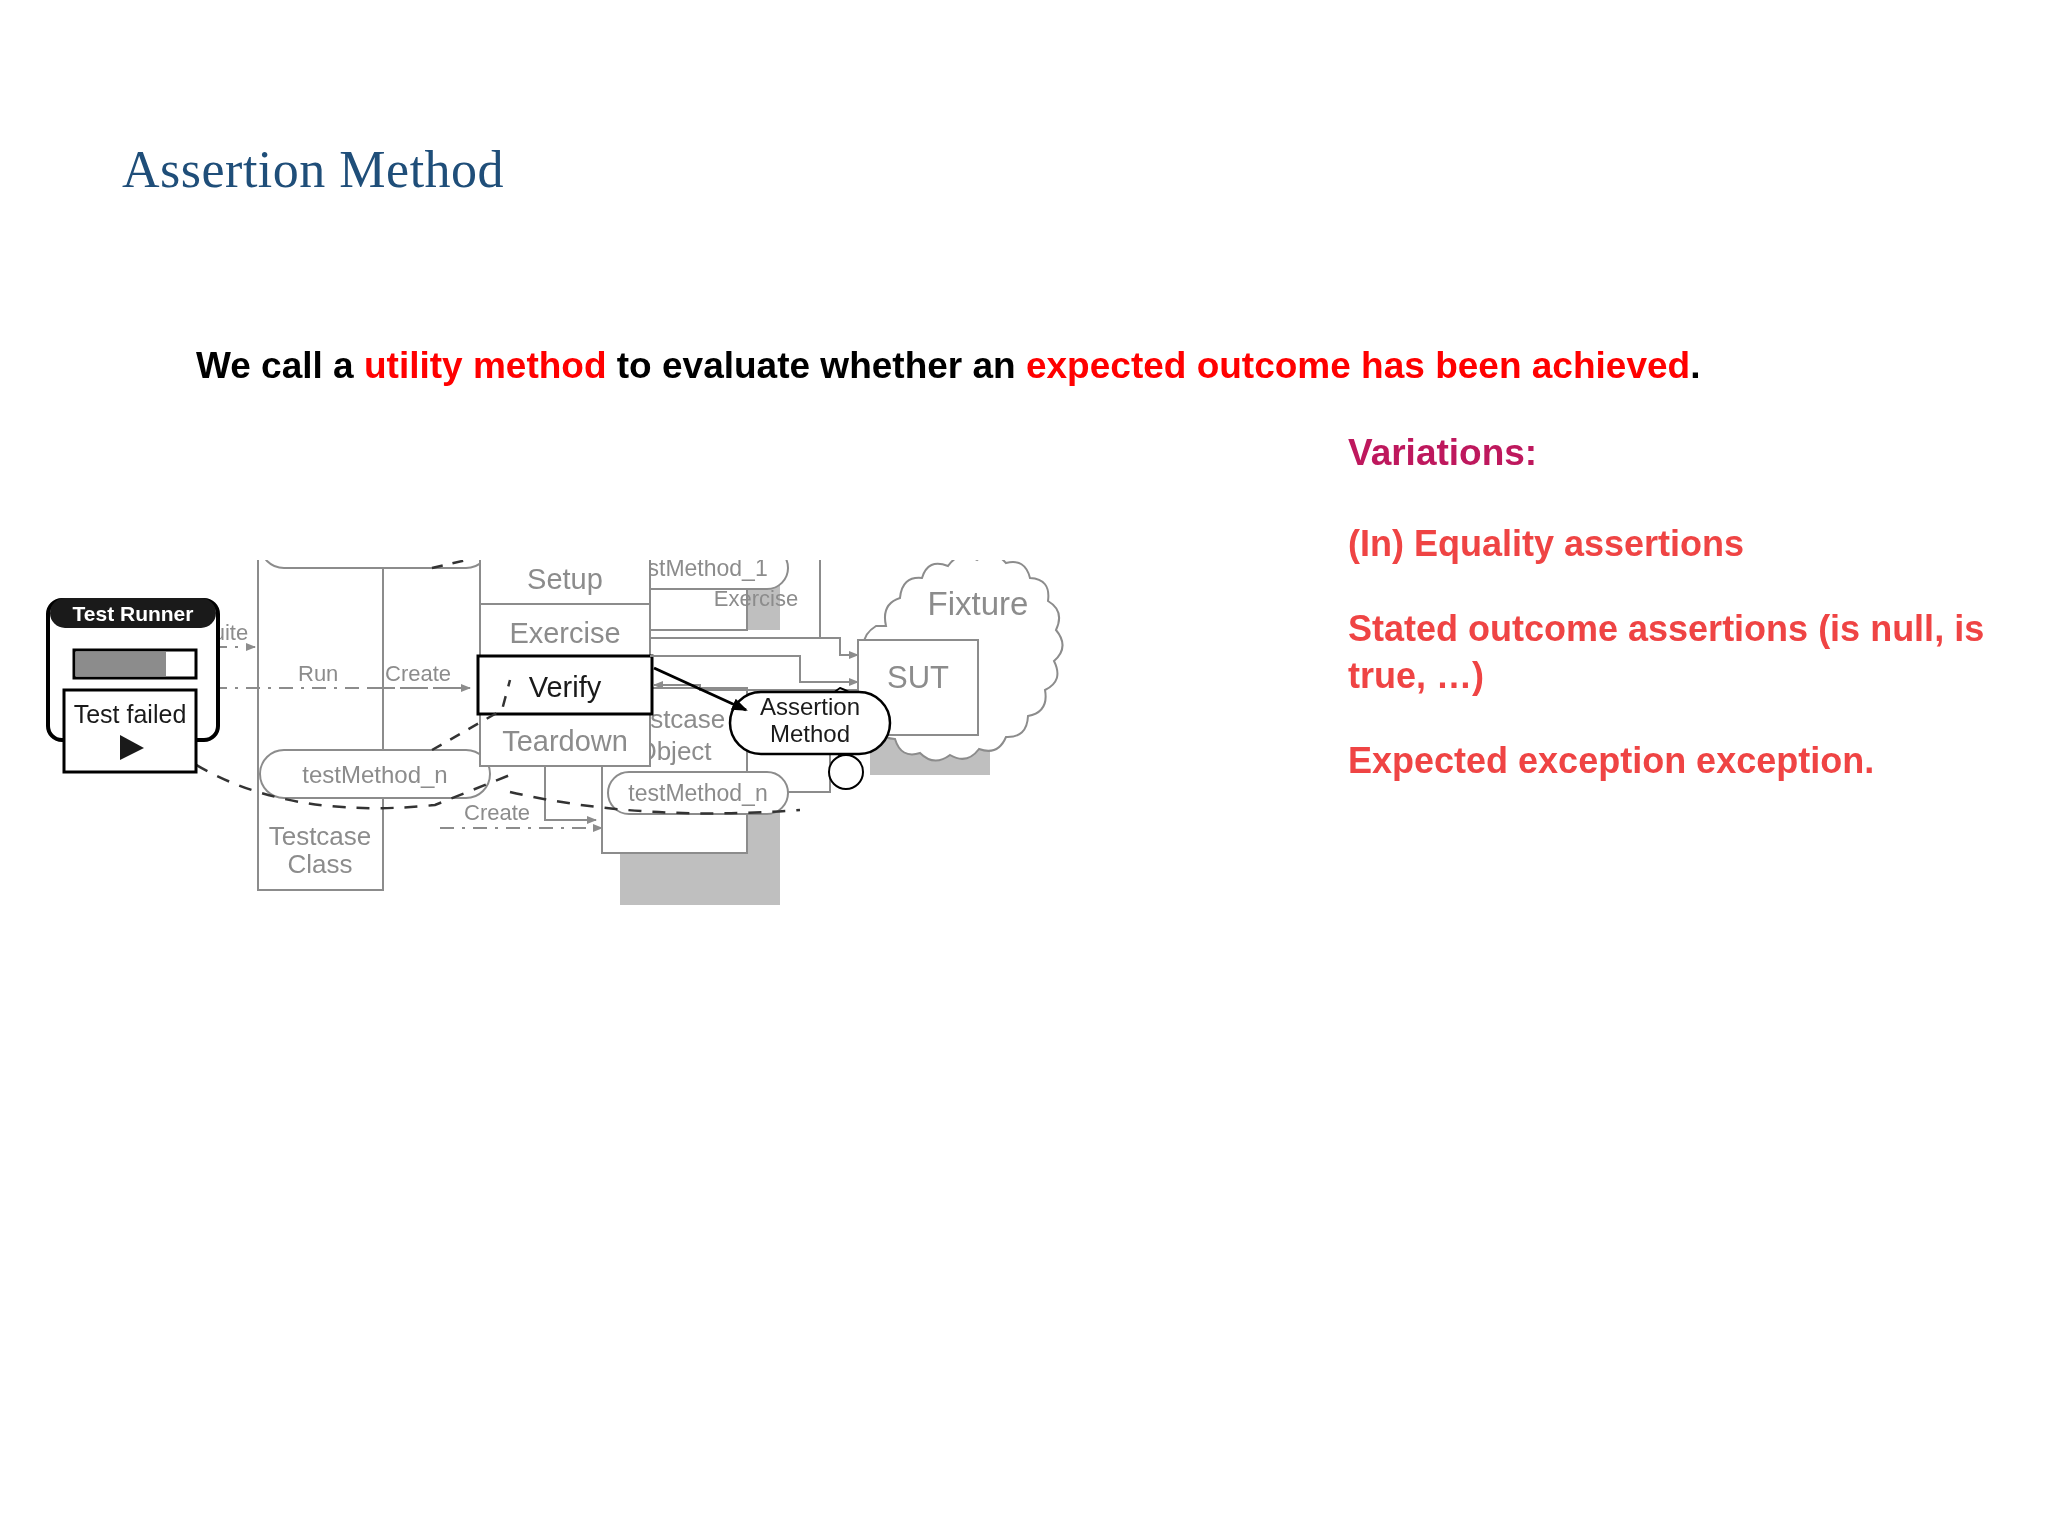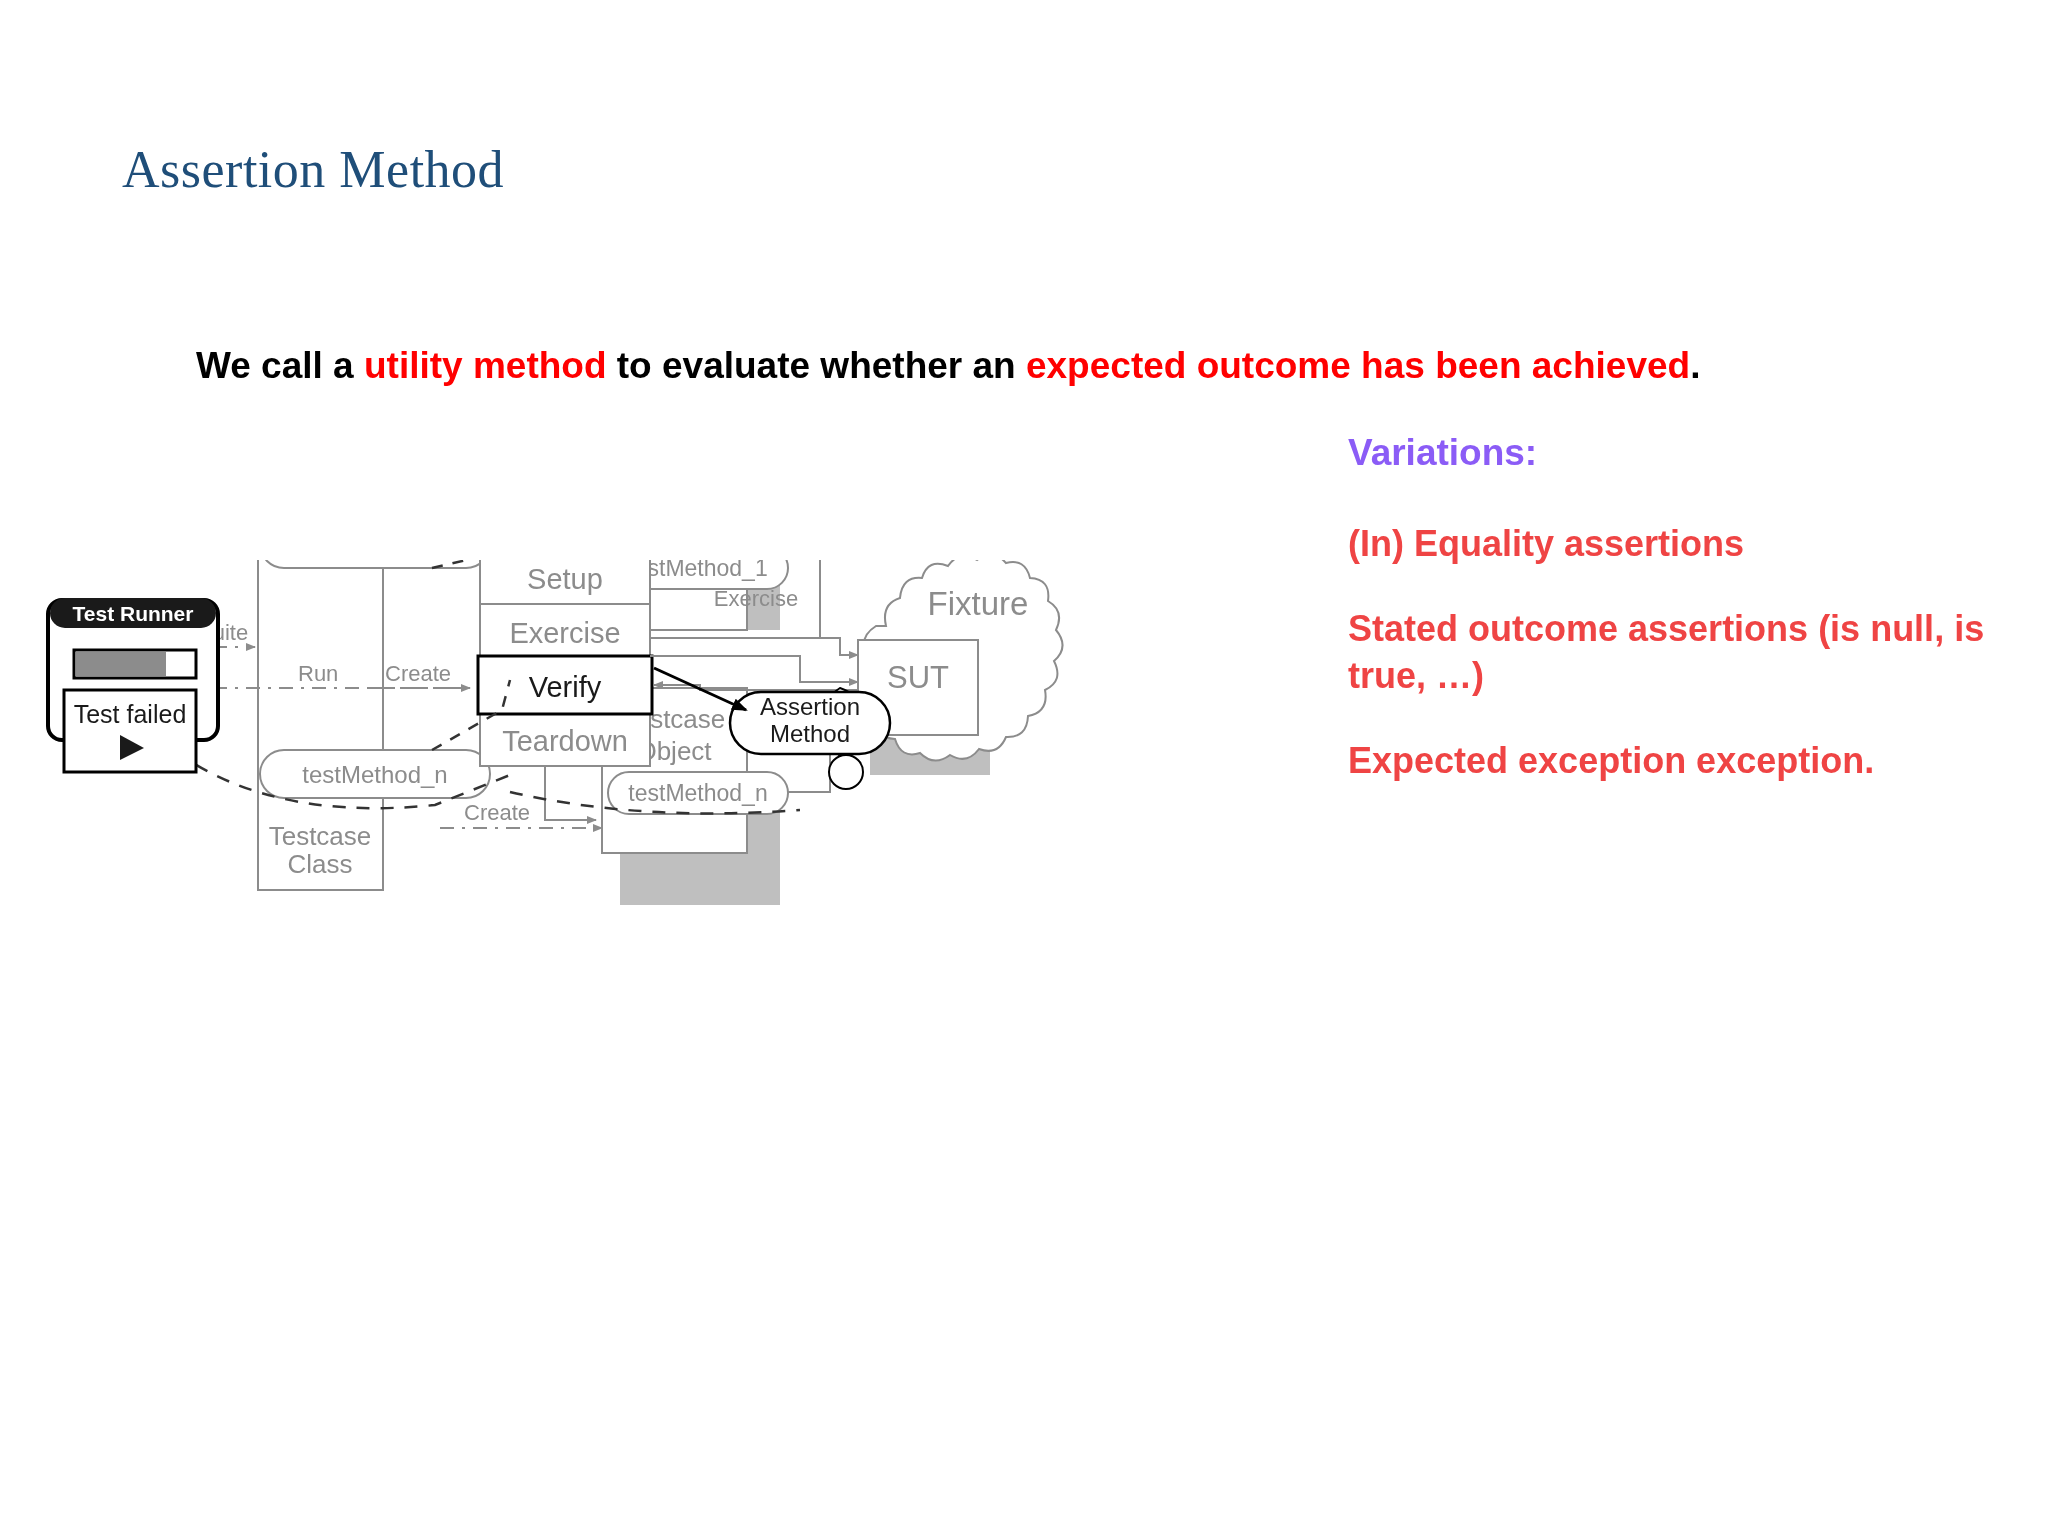--- a/index.html
+++ b/index.html
@@ -41,21 +41,21 @@
 
   
   #variations-column {
     position: absolute;
     left: 1348px; top: 432px;
     width: 690px;
   }
   #variations-heading {
     font-size: 37px;
     font-weight: bold;
-    color: #8b5cf6;
+    color: #be185d;
     margin-bottom: 46px;
   }
   .variation-item {
     font-size: 36px;
     font-weight: bold;
     color: #ef4444;
     line-height: 1.31;
     margin-bottom: 38px;
   }
 

